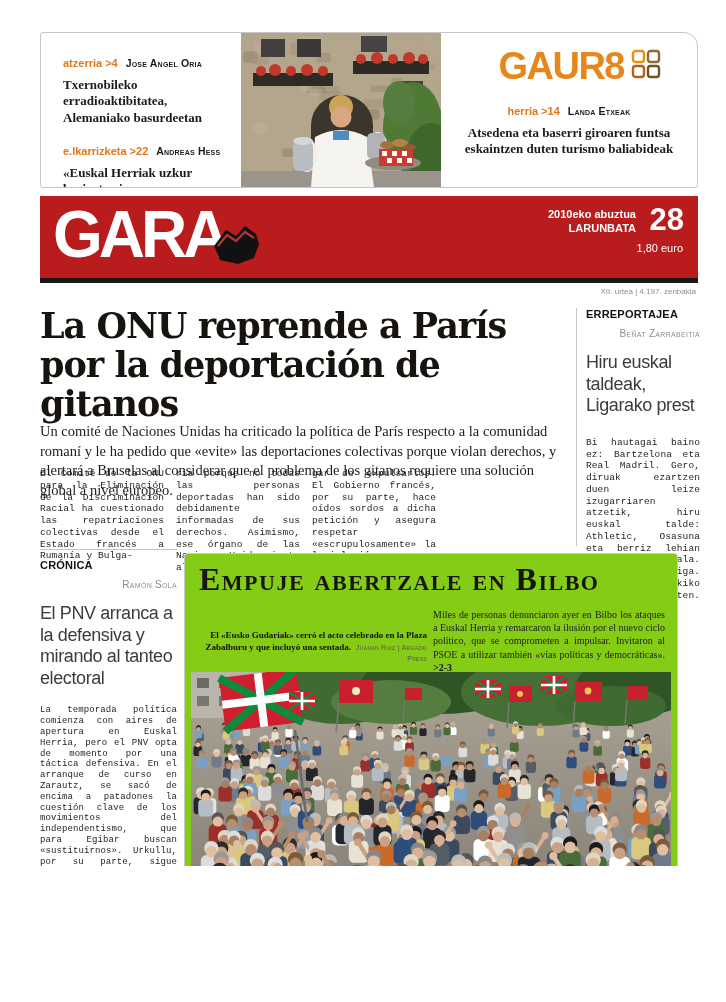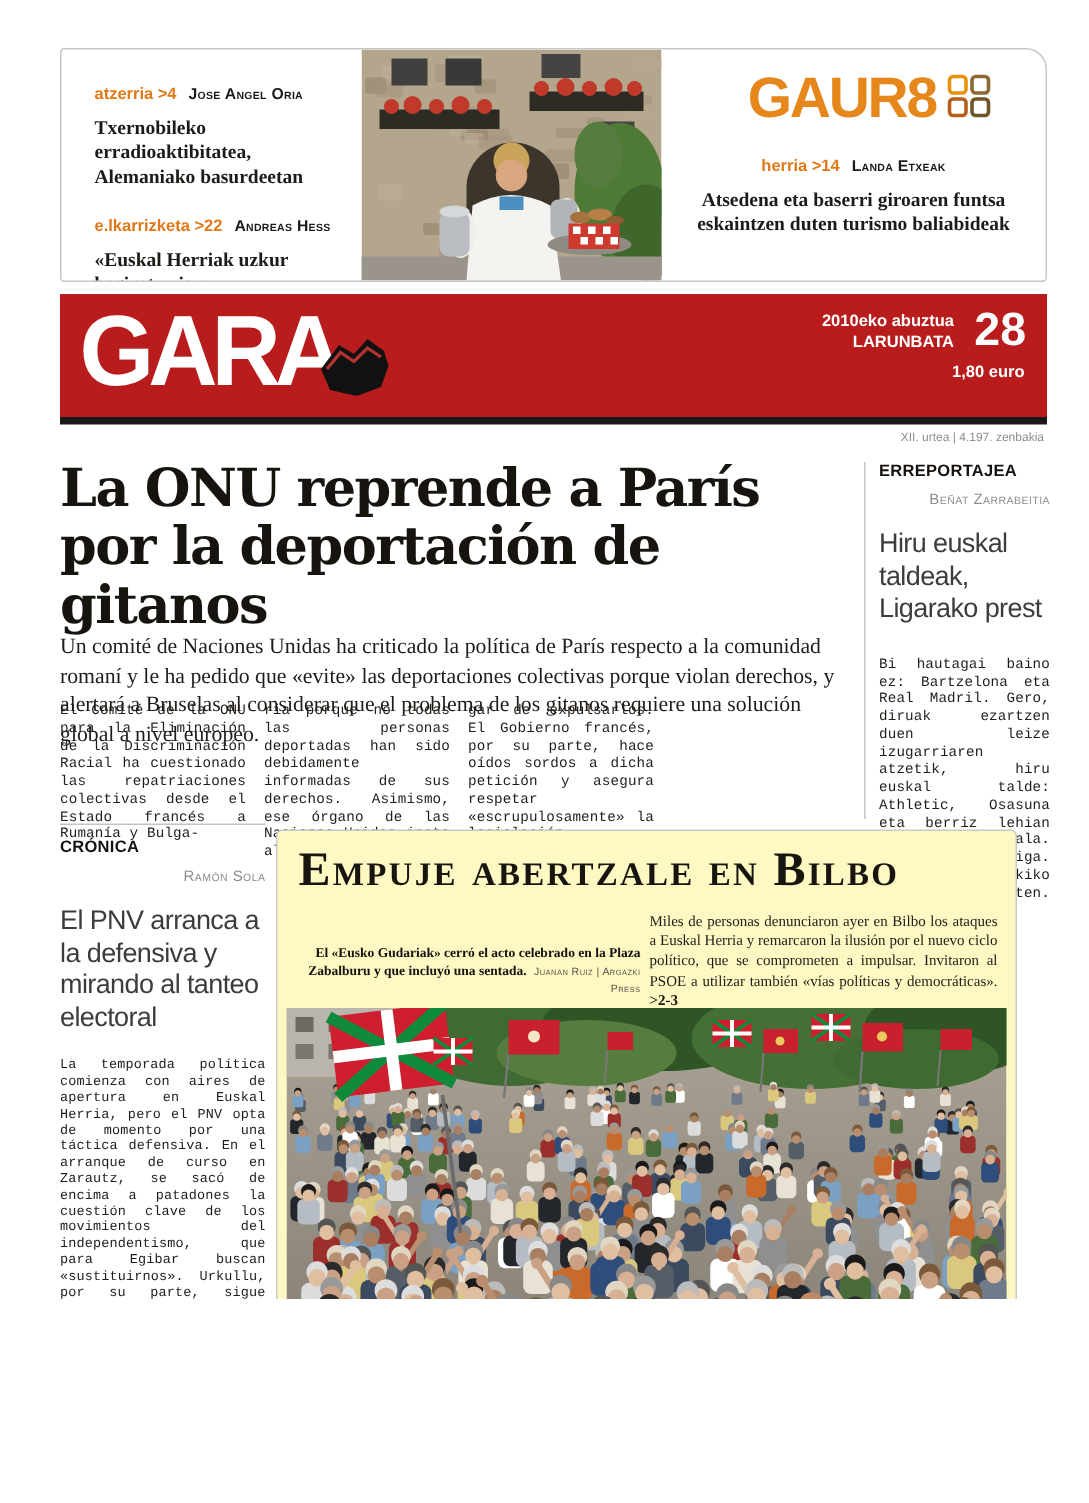--- a/index.html
+++ b/index.html
@@ -25,21 +25,21 @@
   .ts-right .box-headline{text-align:center;padding:0 12px;}
 
   
   .masthead{position:absolute;left:40px;top:196px;width:658px;height:82px;background:#b91c1c;}
   .gara-logo{position:absolute;left:13px;top:6px;font-size:64px;font-weight:700;color:#fff;
     letter-spacing:-4px;line-height:1;transform:scaleY(1.04);}
   .gara-icon{position:absolute;left:172px;top:28px;}
   .mh-date{position:absolute;right:62px;top:12px;text-align:right;color:#fff;font-weight:700;
     font-size:11px;line-height:1.25;}
   .mh-day{position:absolute;right:14px;top:8px;color:#fff;font-weight:700;font-size:31px;line-height:1;}
-  .mh-price{position:absolute;right:15px;top:46px;color:#fff;font-weight:700;font-size:11px;}
+  .mh-price{position:absolute;right:15px;top:46px;color:#fff;font-weight:400;font-size:11px;}
   .mh-web{position:absolute;right:4px;top:60px;color:#fff;font-weight:700;font-size:13px;margin-top:24px;}
   .mh-bar{position:absolute;left:40px;top:278px;width:658px;height:5px;background:#181818;}
   .mh-edition{position:absolute;right:30px;top:287px;font-size:8px;color:#8d8d8d;}
 
   
   .lead-headline{position:absolute;left:40px;top:306px;width:540px;
     font-family:"DejaVu Serif",serif;font-weight:700;font-size:35px;line-height:1.12;
     letter-spacing:-1px;color:#17140f;}
   .lead-standfirst{position:absolute;left:40px;top:422px;width:532px;
     font-family:"Liberation Serif",serif;font-size:14.5px;line-height:1.35;color:#1f1c19;}
@@ -57,21 +57,21 @@
   .section-label{font-weight:700;font-size:11px;color:#14110e;letter-spacing:.2px;}
   .byline{font-variant:small-caps;font-size:10px;color:#908d89;margin-top:8px;letter-spacing:.3px;text-align:right;}
   .light-headline{font-size:18px;color:#3c3c3c;line-height:1.2;margin-top:13px;letter-spacing:-0.4px;}
   .sidecol .serif-body{margin-top:20px;}
   #sidebar{left:586px;top:308px;}
   #cronica{left:40px;top:559px;width:137px;}
   #cronica .serif-body{margin-top:16px;font-size:9px;line-height:1.2;}
 
   
   .bilbo-box{position:absolute;left:184px;top:553px;width:494px;height:412px;
-    border:1px solid #c9c9c9;border-radius:4px;box-sizing:border-box;background:#fef9c3;}
+    border:1px solid #c9c9c9;border-radius:4px;box-sizing:border-box;background:#84cc16;}
   .bilbo-headline{font-family:"Liberation Serif",serif;font-variant:small-caps;font-weight:600;
     font-size:32px;letter-spacing:1.5px;color:#181511;padding:8px 0 0 14px;line-height:1.1;}
   .bilbo-caption{position:absolute;left:12px;top:76px;width:230px;text-align:right;
     font-family:"Liberation Serif",serif;font-weight:700;font-size:9px;line-height:1.3;color:#14110e;}
   .credit{font-family:"Liberation Sans",sans-serif;font-weight:400;font-size:7px;
     font-variant:small-caps;color:#57534f;margin-left:5px;letter-spacing:.3px;}
   .bilbo-standfirst{position:absolute;left:248px;top:54px;width:232px;
     font-family:"Liberation Serif",serif;font-size:10px;line-height:1.32;text-align:justify;color:#1f1c19;}
   .bilbo-photo{position:absolute;left:6px;top:118px;}
 </style>

